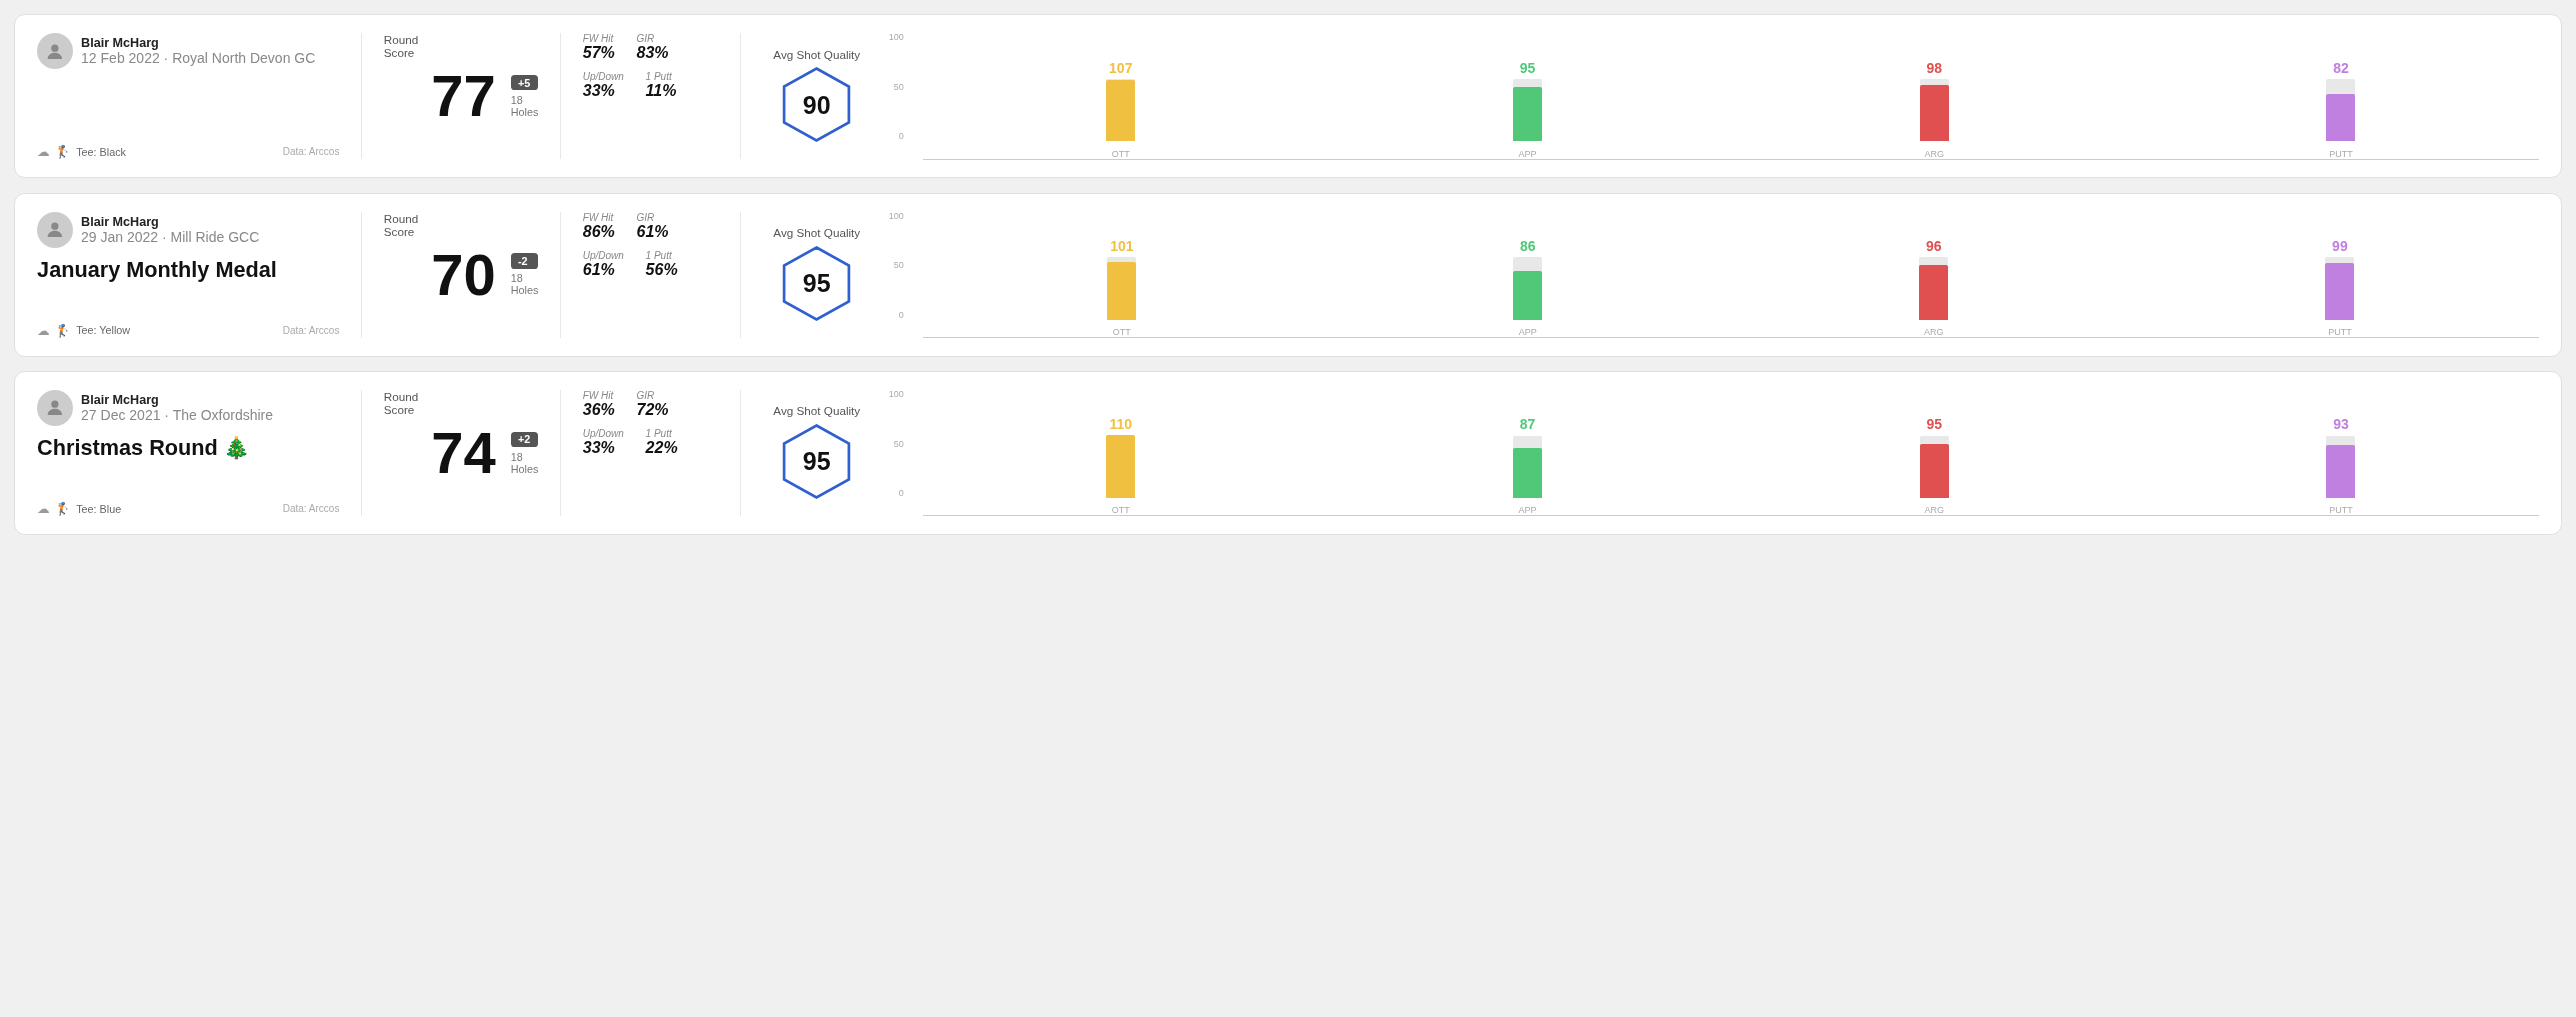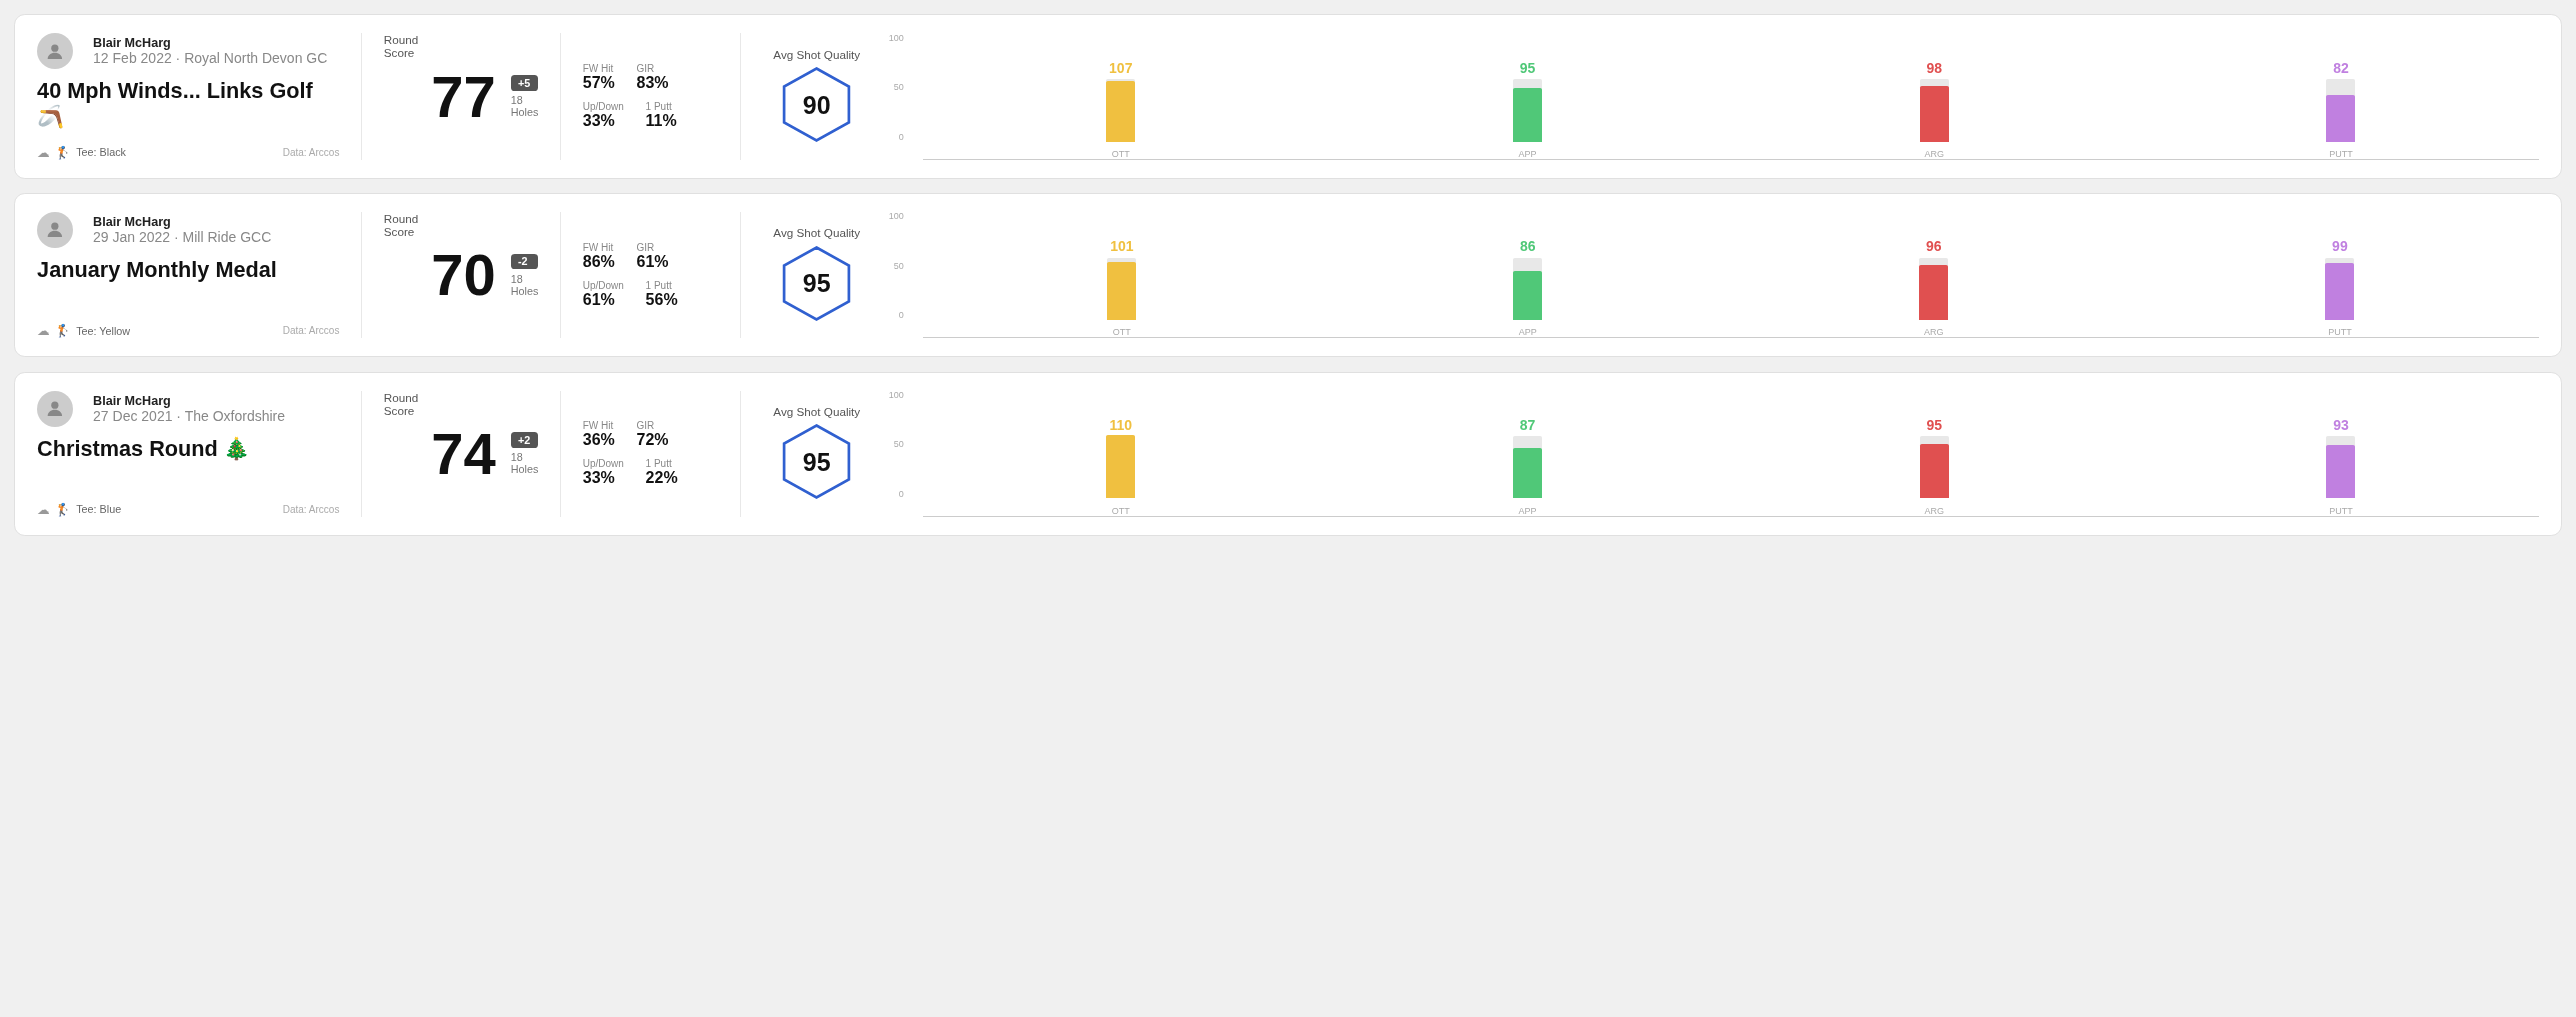--- a/index.html
+++ b/index.html
@@ -26,21 +26,21 @@
       min-width: 271px;
       display: flex;
       flex-direction: column;
       justify-content: space-between;
       padding-right: 21.7px;
       border-right: 0.9px solid #e8e8e8;
     }
     .user-info {
       display: flex;
       align-items: center;
-      gap: 20px;
+      gap: 8px;
       margin-bottom: 9px;
     }
     .avatar {
       width: 36px; height: 36px;
       border-radius: 50%;
       background: #ccc;
       display: flex; align-items: center; justify-content: center;
       flex-shrink: 0;
     }
     .avatar svg { width: 21.7px; height: 21.7px; fill: #888; }
@@ -120,24 +120,25 @@
       font-size: 10.8px;
       color: #777;
     }
 
     
     .card-stats {
       width: 180px;
       min-width: 144px;
       display: flex;
       flex-direction: column;
-      justify-content: center;
+      justify-content: flex-start;
       padding: 0 21.7px;
       border-right: 0.9px solid #e8e8e8;
       gap: 9px;
+      font-style: italic;
     }
     .stats-row {
       display: flex;
       gap: 21.7px;
     }
     .stat-item {}
     .stat-label {
       font-size: 10px;
       color: #888;
     }
@@ -260,21 +261,20 @@
               <svg viewBox="0 0 24 24">
                 <circle cx="12" cy="8" r="4"></circle>
                 <path d="M4 20c0-4 3.6-7 8-7s8 3 8 7"></path>
               </svg>
             </div>
             <div class="user-details">
               <div class="user-name">Blair McHarg</div>
               <div class="user-date">12 Feb 2022 · Royal North Devon GC</div>
             </div>
           </div>
-          <div class="round-title">40 Mph Winds... Links Golf 🪃</div>
         </div>
         <div class="card-footer">
           <div class="tee-info">
             <span class="tee-icon">☁</span>
             <span class="tee-icon">🏌</span>
             <span>Tee: Black</span>
           </div>
           <div class="data-source">Data: Arccos</div>
         </div>
       </div>

